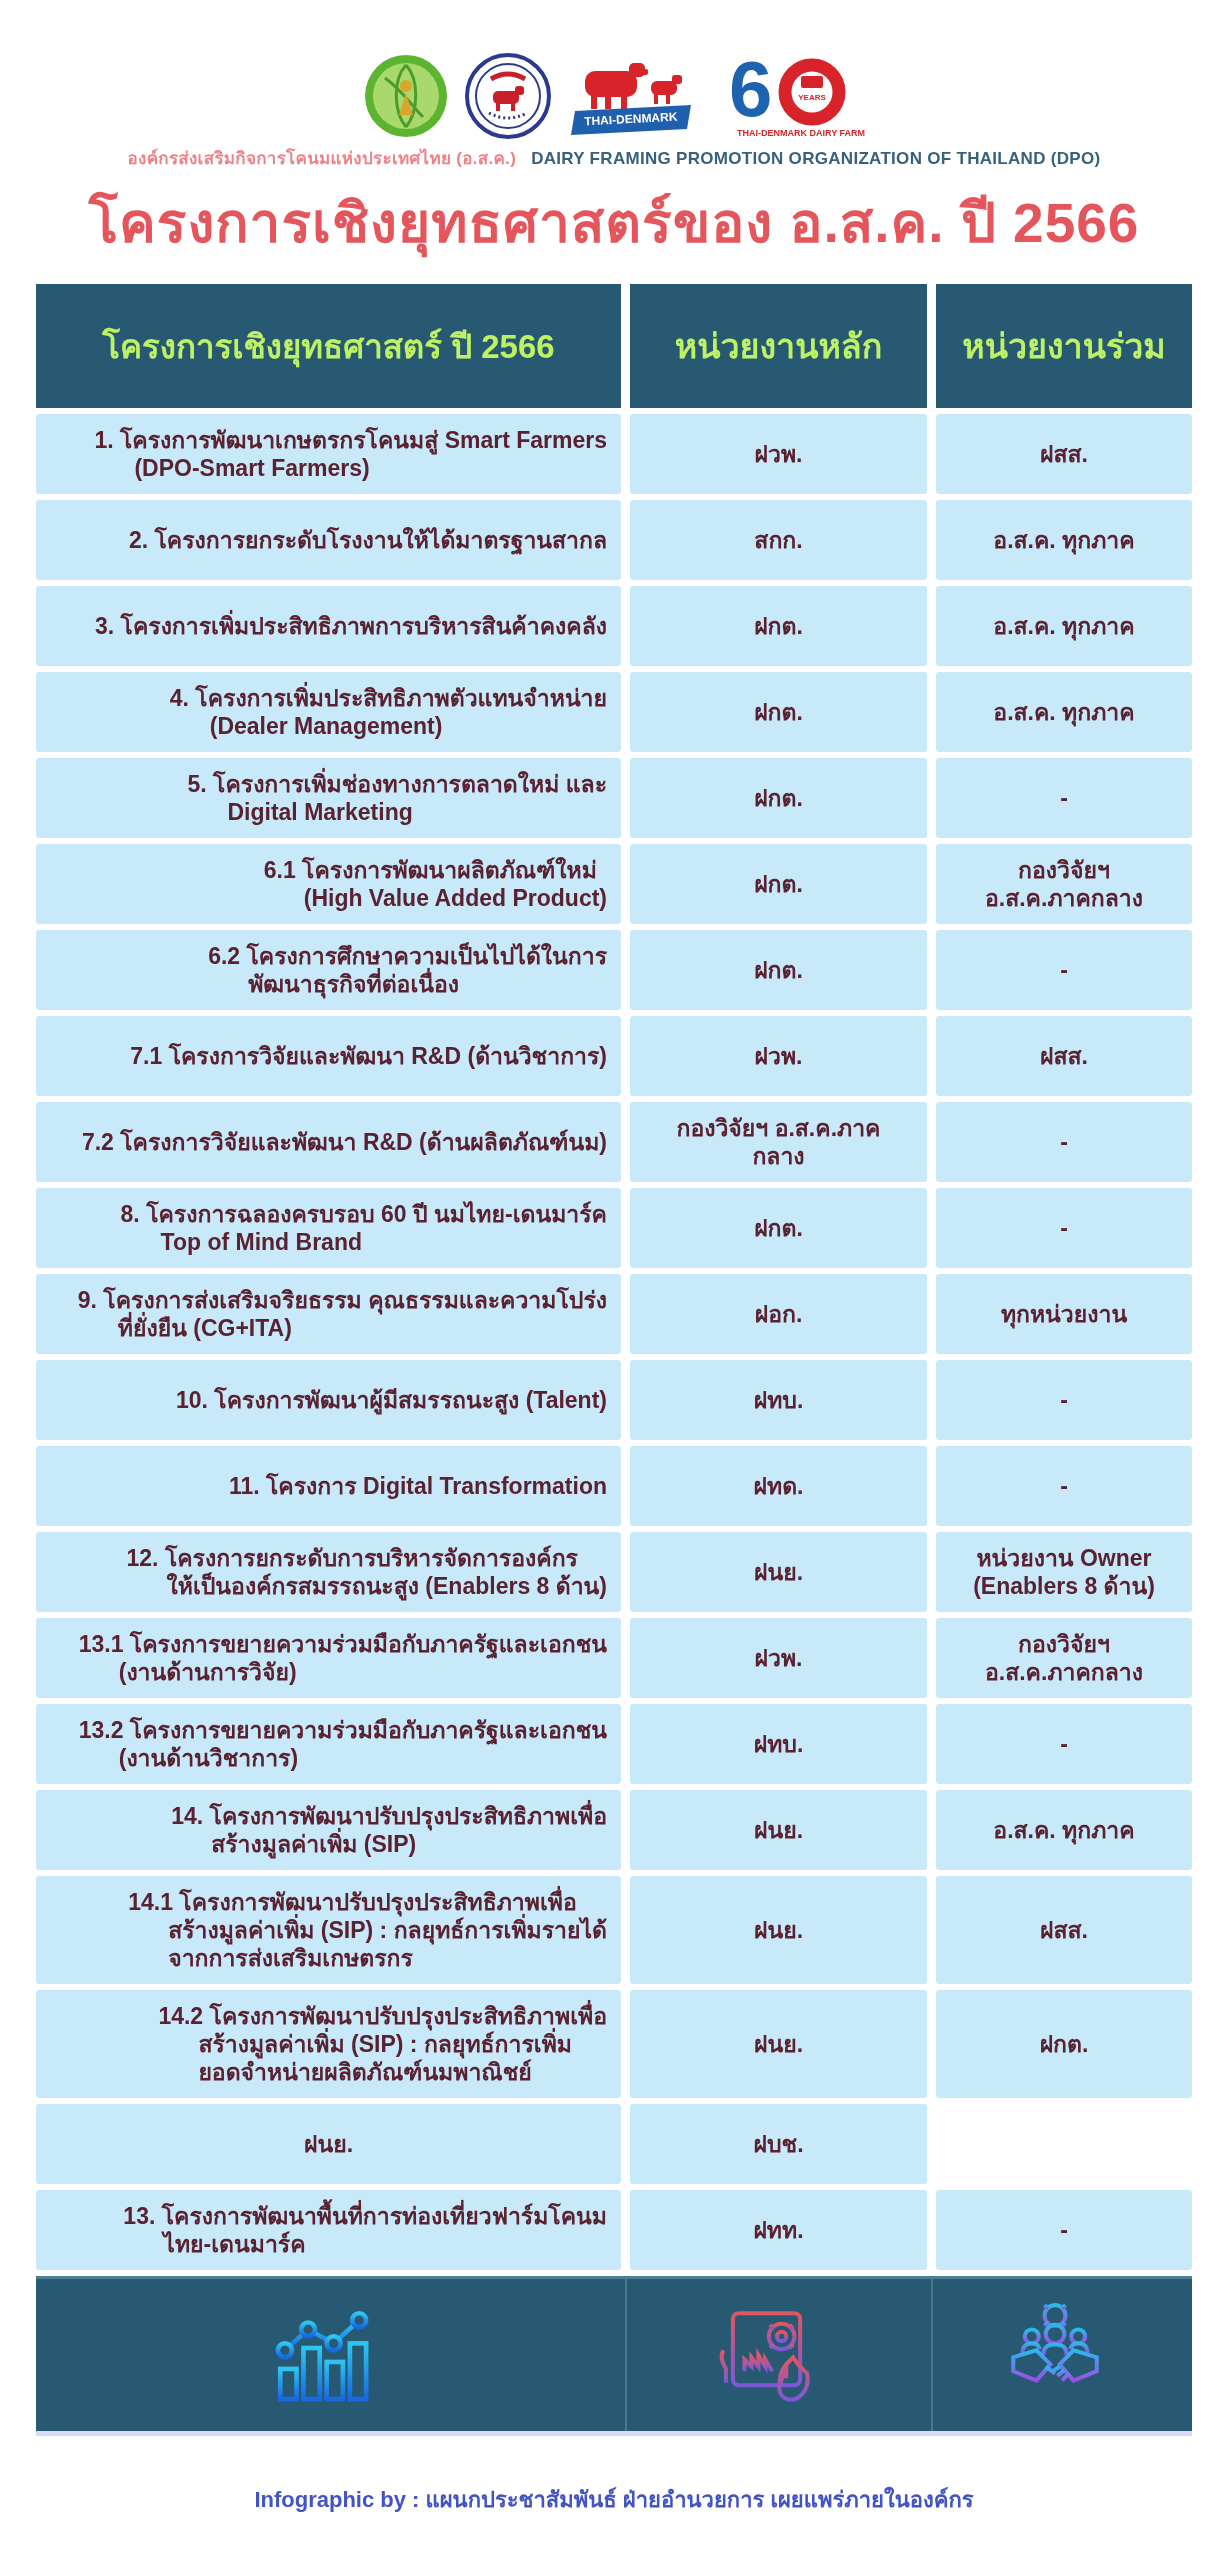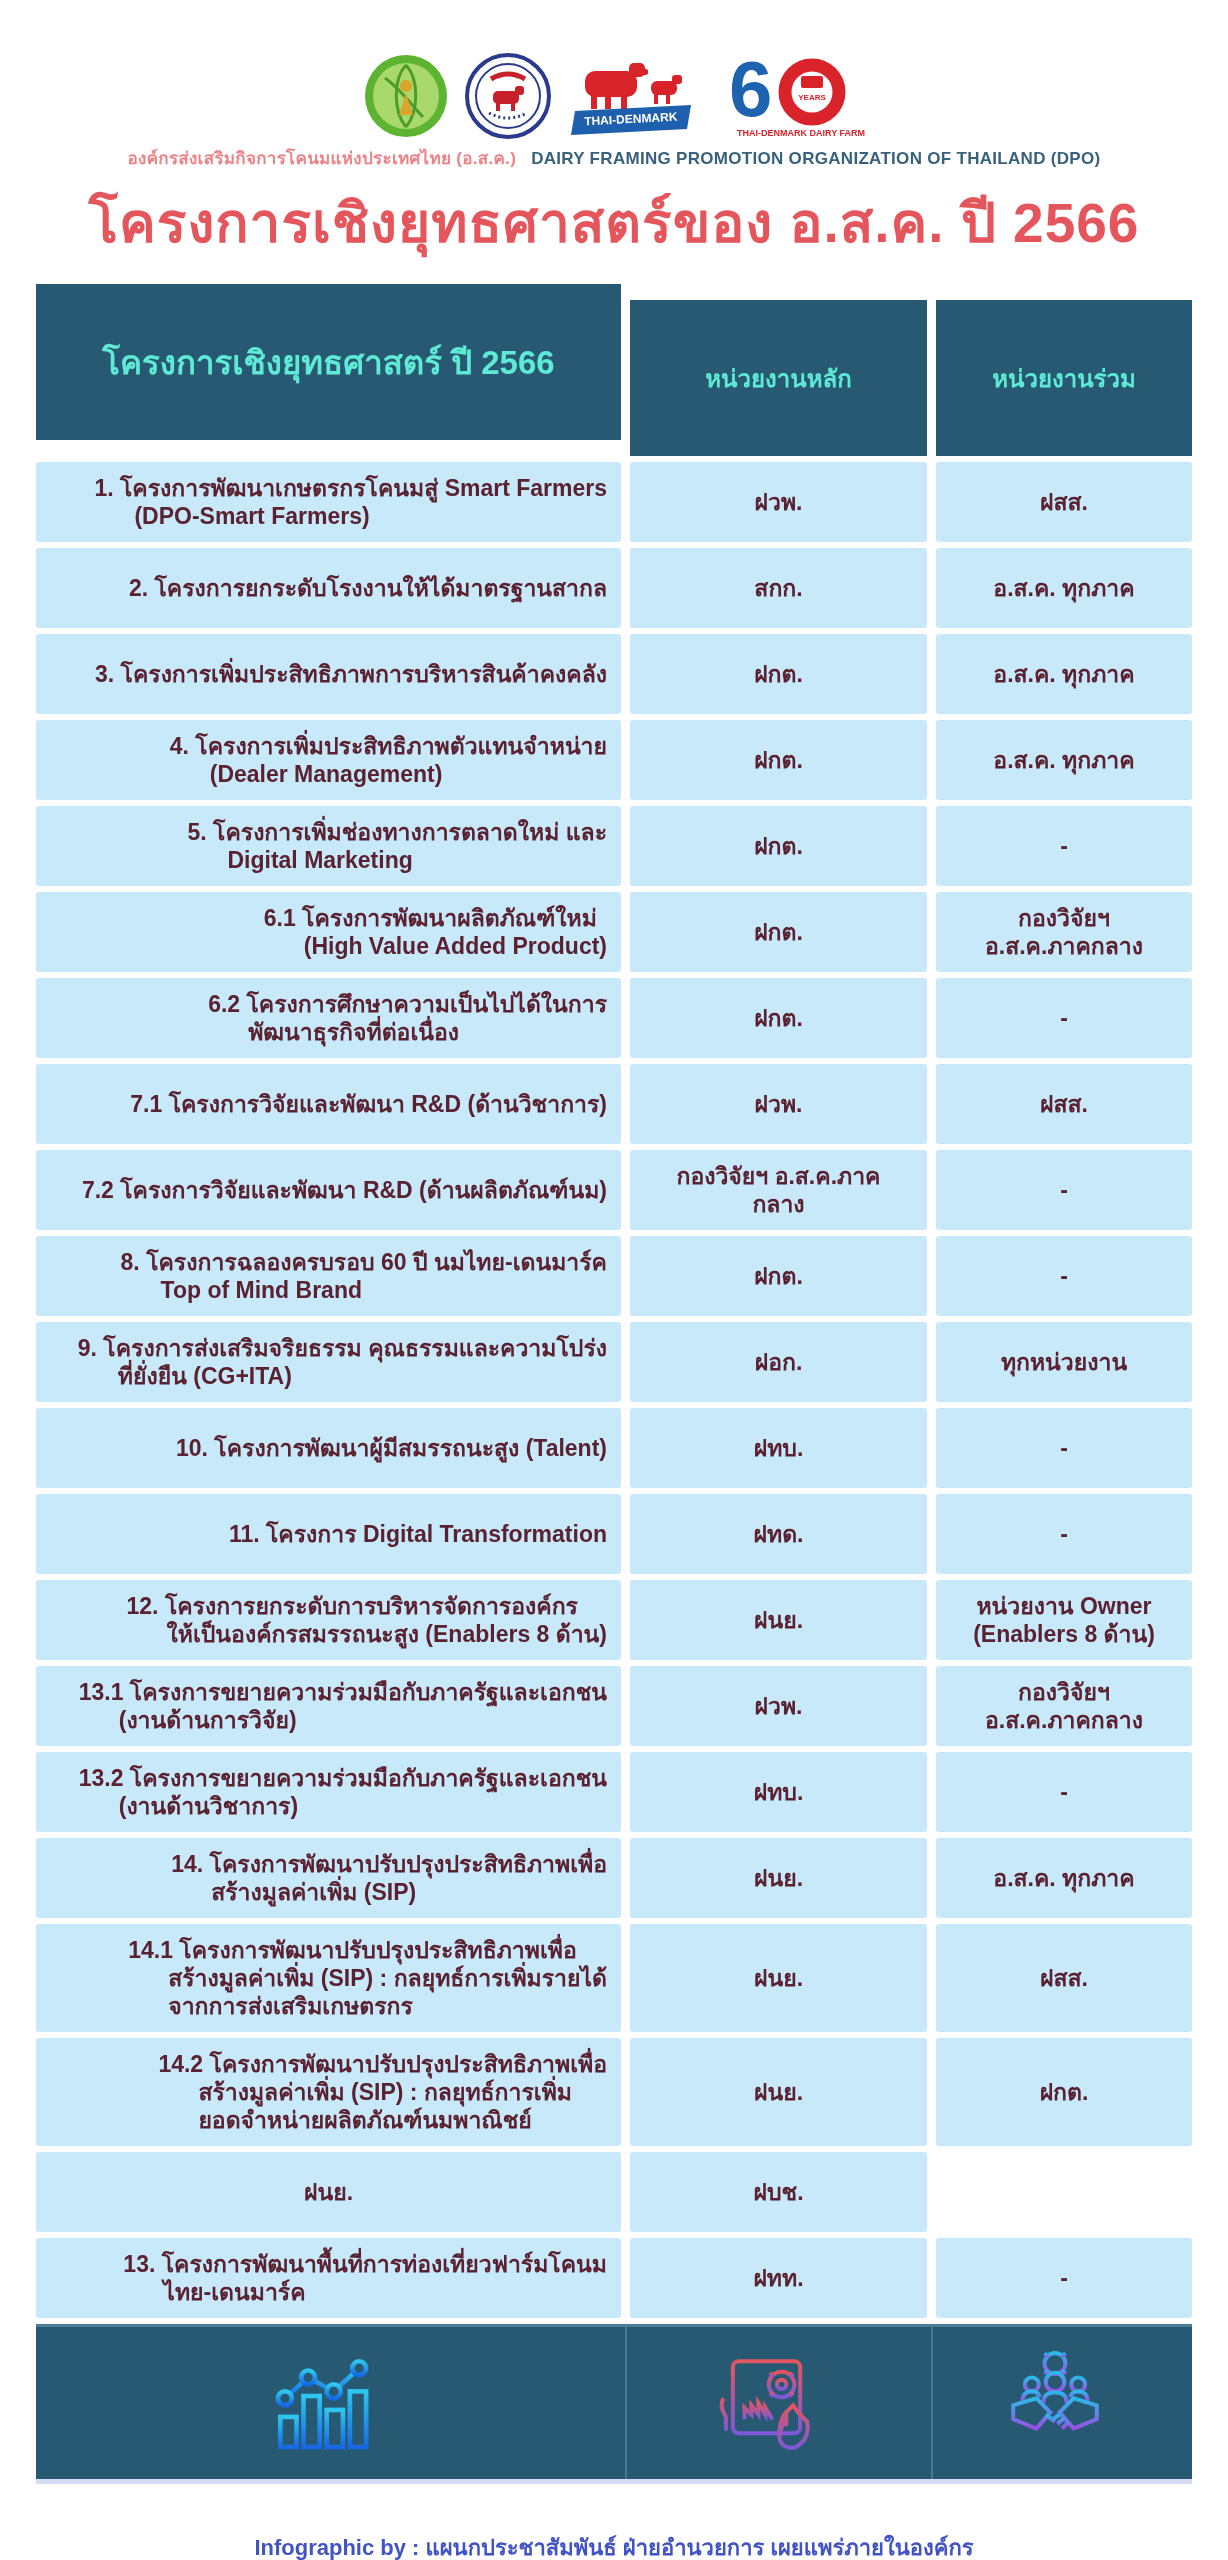--- a/index.html
+++ b/index.html
@@ -27,27 +27,27 @@
   }
 
   
   .table { margin:18px 36px 0 36px; }
   .thead, .trow {
     display:grid;
     grid-template-columns:585px 297px 1fr;
     column-gap:9px;
   }
   .th {
-    background:#275a72; color:#5eead4;
-    height:156px;
+    background:#275a72; color:#bef264;
+    height:124px;
     display:flex; align-items:center; justify-content:center;
     font-weight:bold; text-align:center;
   }
   .th1 { font-size:33px; }
-  .th2, .th3 { font-size:24px;margin-top:16px; }
+  .th2, .th3 { font-size:34px; }
 
   .trow { margin-top:6px; }
   .cell {
     background:#c8e9f9;
     color:#5a2130;
     font-size:23px;
     line-height:28px;
     min-height:80px;
     border-radius:3px;
     display:flex; align-items:center;

